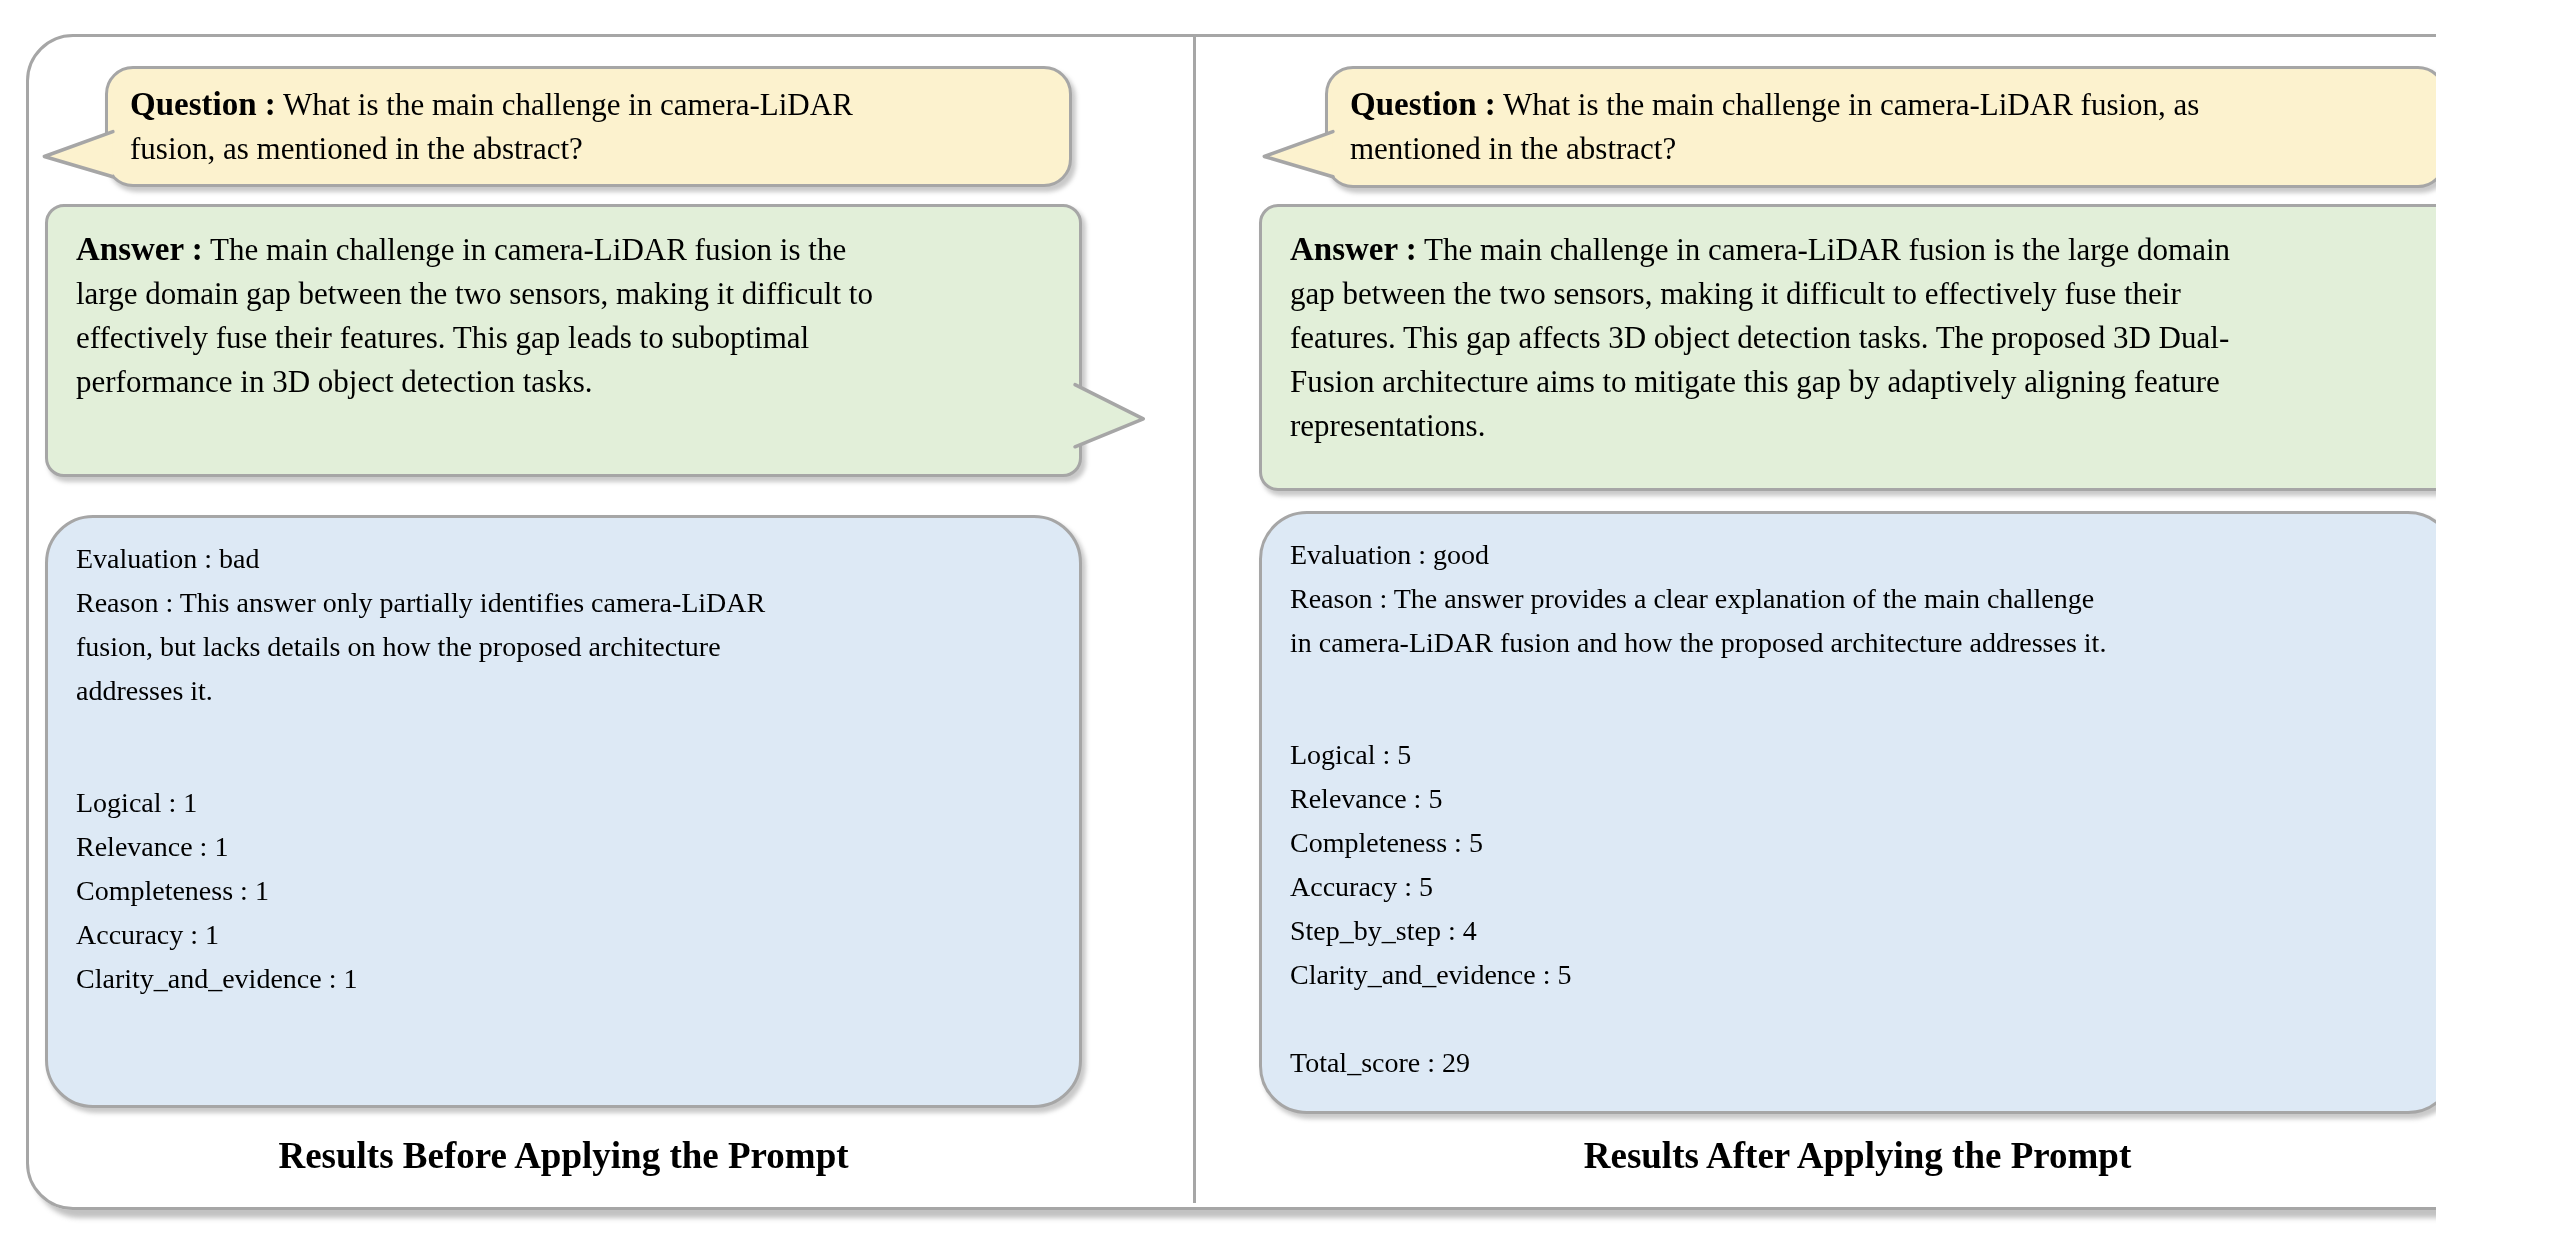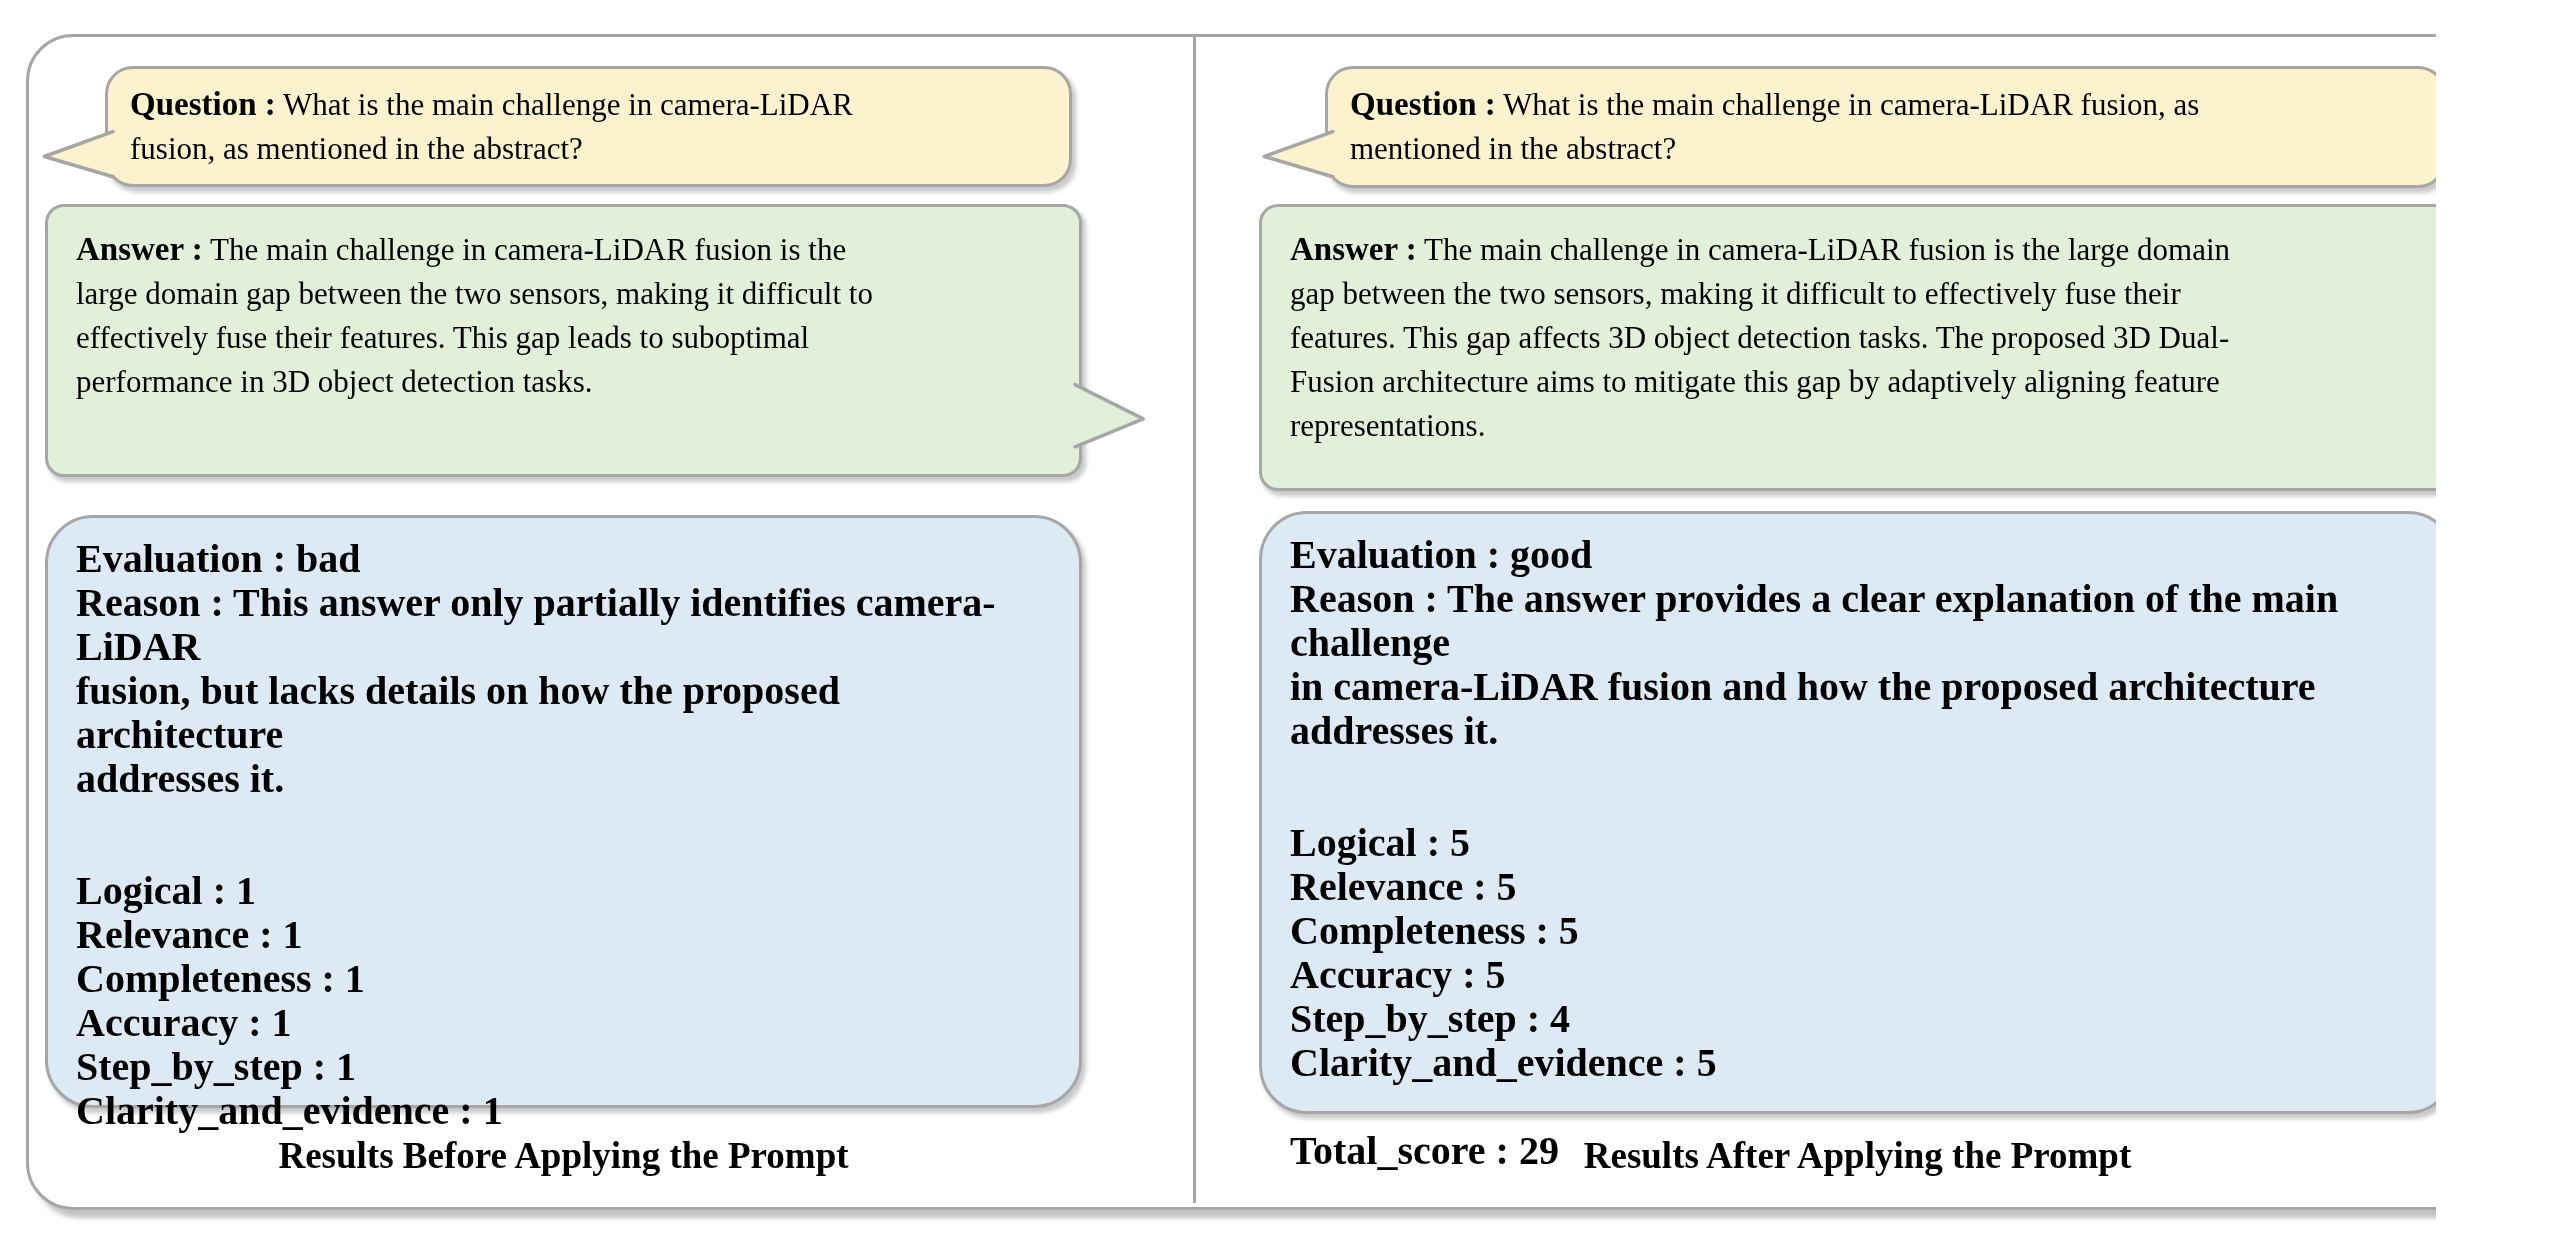--- a/index.html
+++ b/index.html
@@ -10,21 +10,21 @@
          box-shadow:7px 7.8px 5.5px rgba(120,120,120,.45);background:transparent;}
   .divider{position:absolute;left:1193px;top:36px;width:3.1px;height:1167px;background:var(--line-gray,#a6a6a6);}
   .bubble{position:absolute;border:3.1px solid var(--line-gray,#a6a6a6);box-sizing:border-box;
           box-shadow:3.9px 4.7px 4.7px rgba(120,120,120,.40);}
   .q{background:var(--bubble-yellow,#fcf2ce);border-radius:28px;padding:12.5px 22px;}
   .a{background:var(--bubble-green,#e2efd9);border-radius:19px;padding:20px 28px;}
   .e{background:var(--bubble-blue,#dde9f5);border-radius:48px;padding:18.7px 28px;}
   .qa-text{font-size:31px;line-height:44px;}
   .lbl{font-weight:bold;font-size:33px;}
   .prewrap{white-space:pre-line;}
-  .eval-text{font-size:40px;line-height:44px;font-weight:bold;}
+  .eval-text{font-size:28px;line-height:44px;font-weight:normal;}
   .scores{margin-top:68px;}
   .total-row{margin-top:44px;}
   .caption{position:absolute;text-align:center;font-size:37px;font-weight:bold;line-height:47px;}
   .tail{position:absolute;overflow:visible;z-index:3;}
   .tail-left{left:-70px;top:61px;}
   .tail-right{right:-69px;top:176px;}
   .tfill{stroke:none;}
   .q .tfill{fill:var(--bubble-yellow,#fcf2ce);}
   .a .tfill{fill:var(--bubble-green,#e2efd9);}
   .tstroke{fill:none;stroke:var(--line-gray,#a6a6a6);stroke-width:4.5;stroke-linejoin:round;stroke-linecap:round;}
@@ -61,21 +61,20 @@
     <div class="eval-text">
       <div><span>Evaluation</span><span> : </span><span>bad</span></div>
       <div><span>Reason</span><span> : </span><span class="prewrap">This answer only partially identifies camera-LiDAR
 fusion, but lacks details on how the proposed architecture
 addresses it.</span></div>
       <div class="scores">
         <div><span>Logical</span><span> : </span><span>1</span></div>
         <div><span>Relevance</span><span> : </span><span>1</span></div>
         <div><span>Completeness</span><span> : </span><span>1</span></div>
         <div><span>Accuracy</span><span> : </span><span>1</span></div>
-        <div><span>Step_by_step</span><span> : </span><span>1</span></div>
         <div><span>Clarity_and_evidence</span><span> : </span><span>1</span></div>
       </div>
     </div>
   </div>
 
   <div class="caption" style="left:45px;top:1132px;width:1037px;">Results Before Applying the Prompt</div>
 
   <div class="bubble q" style="left:1325px;top:66px;width:1121px;height:122px;">
     <svg class="tail tail-left" width="75" height="53" viewBox="0 0 96 68">
       <path class="tfill" d="M96 2 L8 34 L96 60 Z"></path>

